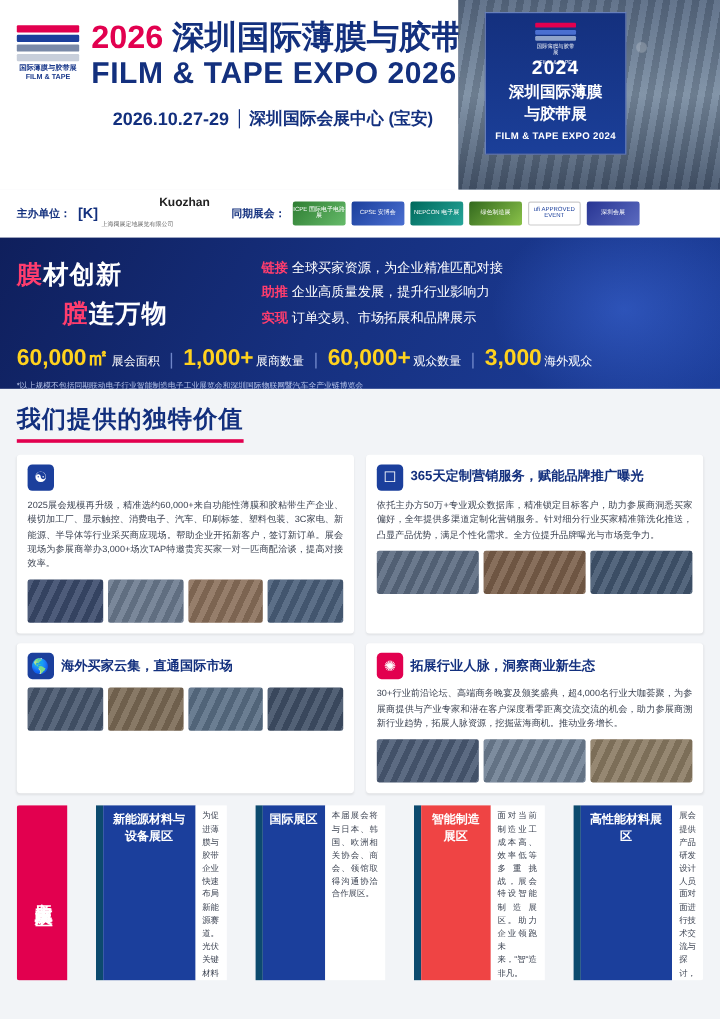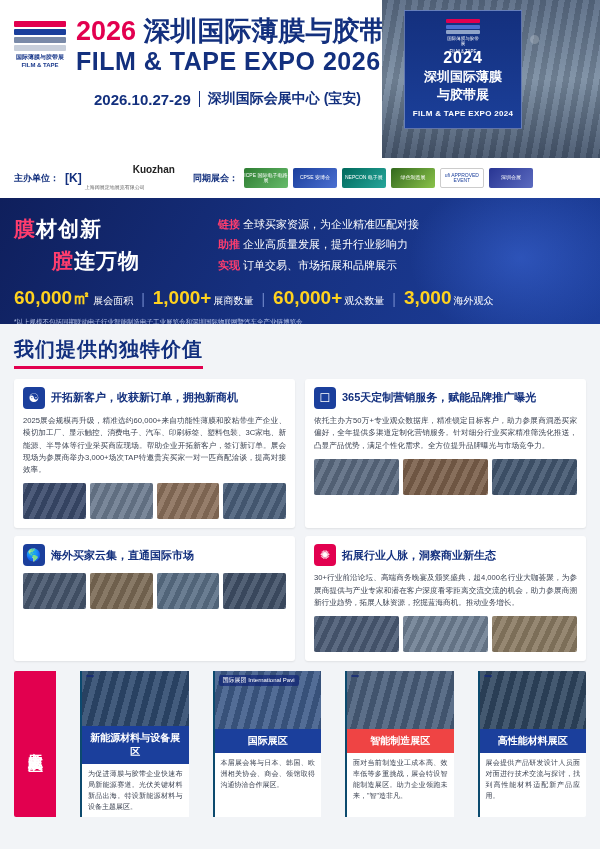--- a/index.html
+++ b/index.html
@@ -181,21 +181,21 @@
     margin: 10px 14px 0;
     display: flex; gap: 0; height: 146px;
     border-radius: 2px; overflow: hidden;
   }
   .zones-label {
     width: 42px; background: #e2004f; color: #fff;
     display: flex; align-items: center; justify-content: center;
     font-size: 15px; font-weight: bold; letter-spacing: 2px;
     writing-mode: vertical-rl; text-orientation: upright;
   }
-  .zone { flex: 1; display: flex; flex-direction: column; border-left: 2px solid #0c4a6e; margin-left: 24px; }
+  .zone { flex: 1; display: flex; flex-direction: row; border-left: 6px solid #0c4a6e; margin-left: 24px; }
   .zone-img { height: 58px; position: relative; overflow: hidden; }
   .zone-img:after {
     content: ""; position: absolute; inset: 0;
     background: repeating-linear-gradient(105deg, rgba(255,255,255,.10) 0 6px, rgba(0,0,0,.12) 6px 12px);
   }
   .zone-img .tag {
     position: absolute; top: 4px; left: 4px; z-index: 2;
     font-size: 6px; color: #fff; background: rgba(20,40,120,.75);
     padding: 1px 4px; border-radius: 2px;
   }
@@ -331,21 +331,20 @@
 
   <div class="sec-title-wrap">
     <div class="sec-title">我们提供的独特价值</div>
   </div>
 
   <div class="cards">
 
     <div class="card">
       <div class="card-head">
         <div class="card-ico">☯</div>
-        <div class="card-title">开拓新客户，收获新订单，拥抱新商机</div>
       </div>
       <div class="card-body">2025展会规模再升级，精准选约60,000+来自功能性薄膜和胶粘带生产企业、模切加工厂、显示触控、消费电子、汽车、印刷标签、塑料包装、3C家电、新能源、半导体等行业采买商应现场。帮助企业开拓新客户，签订新订单。展会现场为参展商举办3,000+场次TAP特邀贵宾买家一对一匹商配洽谈，提高对接效率。</div>
       <div class="card-photos">
         <div class="ph" style="background:#3a4a6b"></div>
         <div class="ph" style="background:#6b7a8f"></div>
         <div class="ph" style="background:#8a6f5a"></div>
         <div class="ph" style="background:#4a5f7a"></div>
       </div>
     </div>
 

